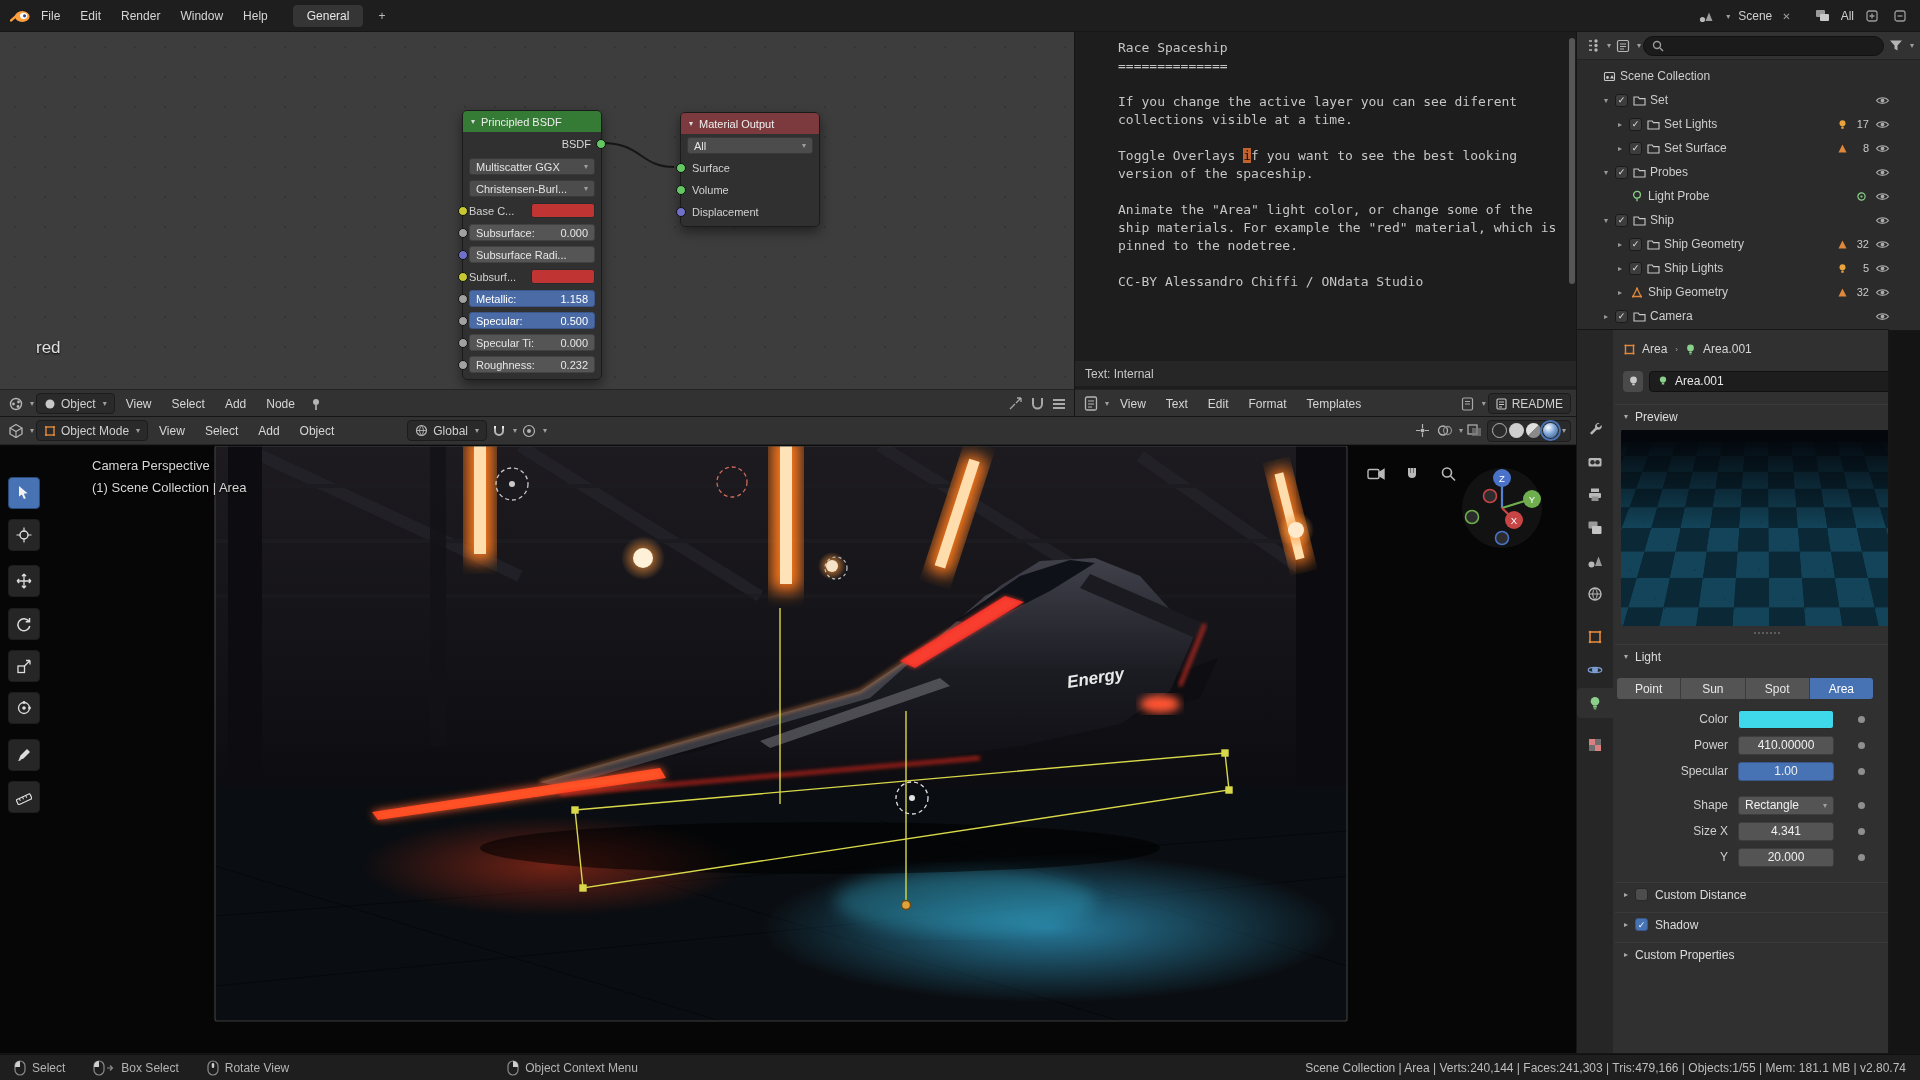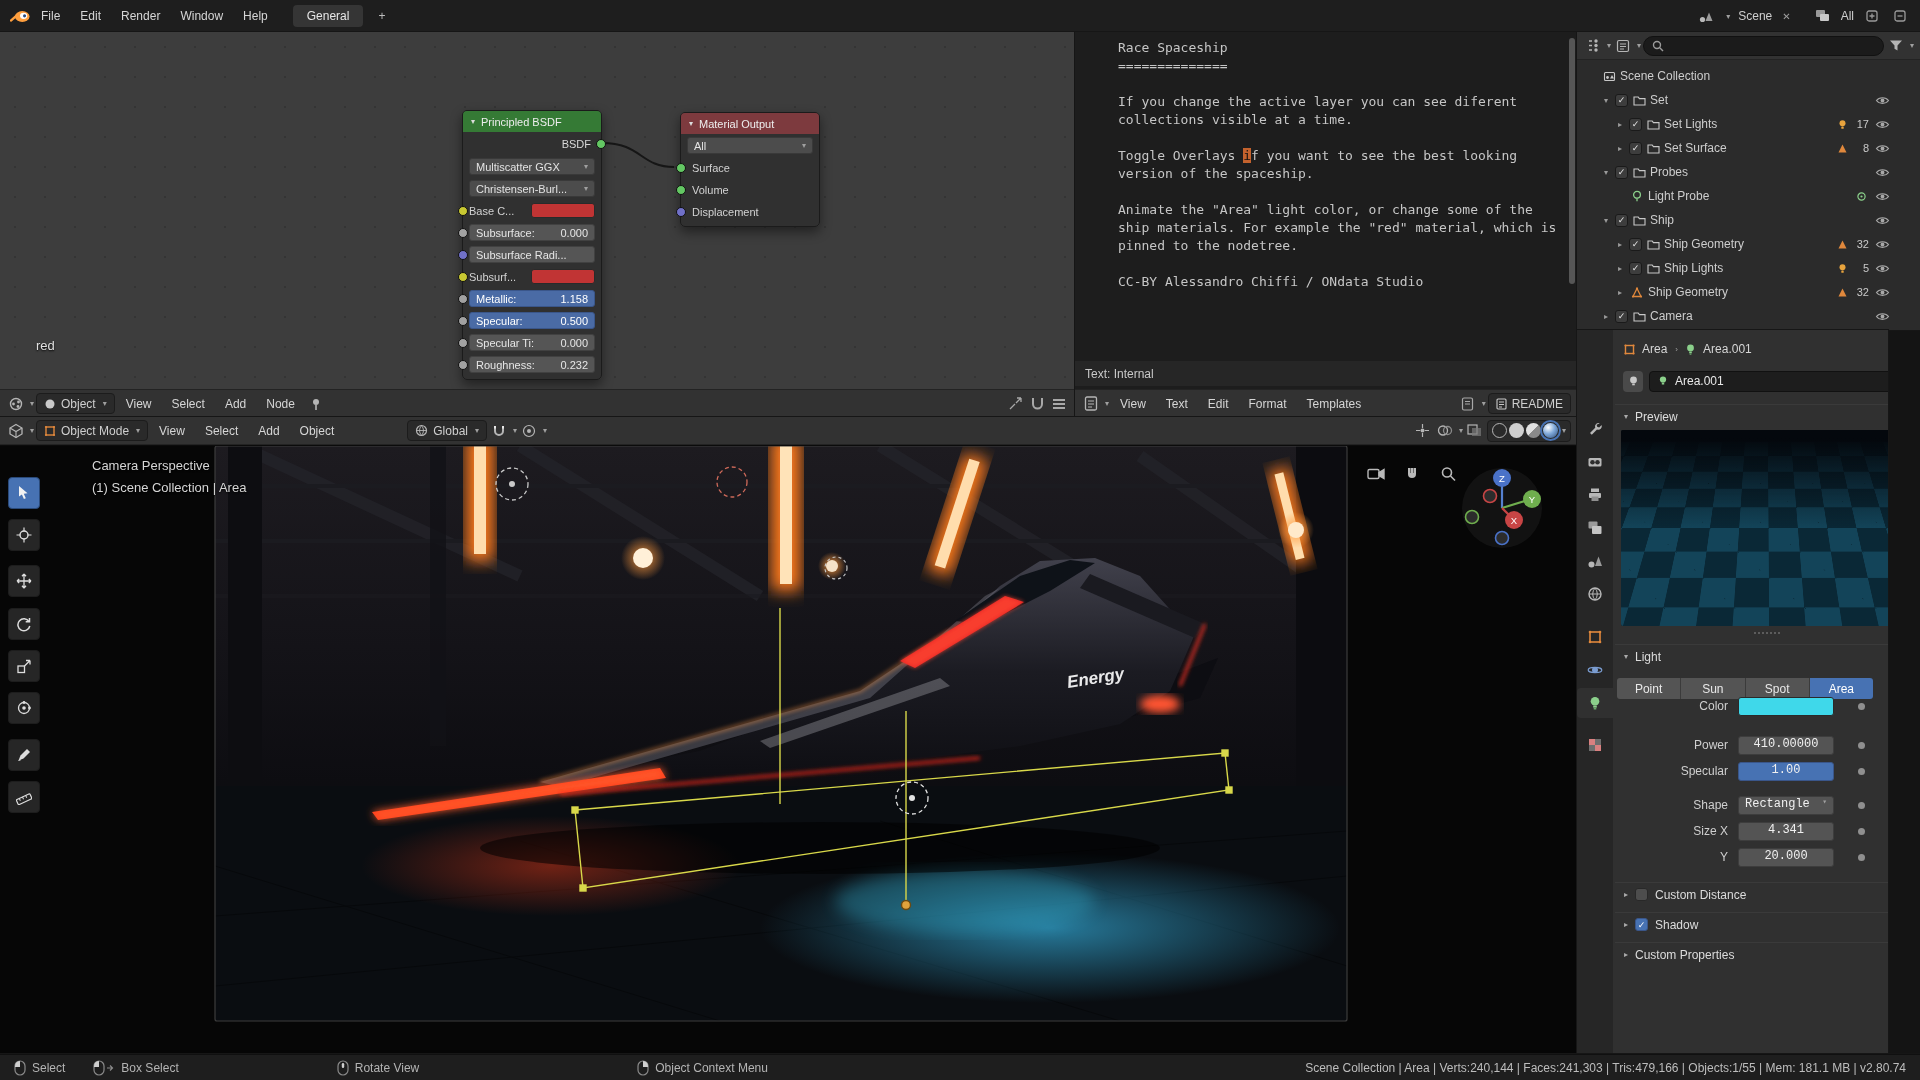--- a/index.html
+++ b/index.html
@@ -12,21 +12,21 @@
   .pill{display:inline-flex;align-items:center;gap:5px;background:#2a2a2a;border:1px solid #1c1c1c;border-radius:4px;height:21px;padding:0 7px;white-space:nowrap;}
 
   
   #topbar{left:0;top:0;width:1920px;height:32px;background:#1e1e1e;display:flex;align-items:center;padding:0 10px;gap:2px;}
   #topbar .tab{background:#353535;border-radius:4px;padding:4px 14px;margin-left:14px;color:#e6e6e6;}
   #topbar .addtab{margin-left:6px;color:#bdbdbd;padding:3px 7px;}
   #topbar .right{margin-left:auto;display:flex;align-items:center;gap:8px;}
 
   
   #shader{left:0;top:32px;width:1075px;height:385px;background:#3d3d3d;background-image:radial-gradient(circle,#343434 1.2px,transparent 1.4px);background-size:30px 30px;}
-  #shader .view-label{position:absolute;left:36px;top:306px;font-size:13px;color:#e0e0e0;text-shadow:0 1px 2px #000;}
+  #shader .view-label{position:absolute;left:36px;top:306px;font-size:17px;color:#e0e0e0;text-shadow:0 1px 2px #000;}
   #shader .hdr{position:absolute;left:0;bottom:0;width:100%;}
   .hdr{height:28px;background:#323232;display:flex;align-items:center;gap:2px;padding:0 6px;border-top:1px solid #232323;}
   .wires{position:absolute;left:0;top:0;pointer-events:none;}
   .node{position:absolute;background:rgba(48,48,48,.96);border:1px solid #1b1b1b;border-radius:5px;box-shadow:0 5px 12px rgba(0,0,0,.45);font-size:11px;}
   .nhead{height:21px;display:flex;align-items:center;gap:6px;padding:0 8px;border-radius:4px 4px 0 0;color:#eee;}
   .ntri{font-size:8px;color:#ddd;}
   .nbody{padding:3px 6px 6px;}
   .nrow{position:relative;display:flex;align-items:center;margin-top:5px;min-height:17px;}
   .nrow:first-child{margin-top:0;}
   .nout{justify-content:flex-end;padding-right:4px;color:#d8d8d8;min-height:18px;}
@@ -78,21 +78,21 @@
   .ol-eye{display:inline-flex;width:20px;justify-content:center;margin-right:22px;}
 
   
   #props{left:1577px;top:330px;width:311px;height:724px;background:#303030;}
   #ptabs{position:absolute;left:0;top:0;width:36px;height:100%;background:#262626;}
   .ptab{position:absolute;left:0;width:36px;height:30px;display:flex;align-items:center;justify-content:center;}
   .ptab.active{background:#303030;border-radius:4px 0 0 4px;}
   #pcontent{position:absolute;left:36px;top:0;width:307px;height:100%;}
   .prow{position:absolute;left:0;right:0;height:22px;display:flex;align-items:center;}
   .plabel{width:125px;text-align:right;padding-right:10px;color:#cfcfcf;white-space:nowrap;}
-  .pfield{width:96px;height:19px;background:#545454;border:1px solid #3d3d3d;border-radius:3px;display:flex;align-items:flex-start;justify-content:center;color:#f0f0f0;font-family:Liberation Mono, monospace;}
+  .pfield{width:96px;height:19px;background:#545454;border:1px solid #3d3d3d;border-radius:3px;display:flex;align-items:center;justify-content:center;color:#f0f0f0;}
   .pfield.blue{background:#4772b3;border-color:#3a568a;}
   .pfield.select{justify-content:space-between;padding:0 6px;}
   .pswatch{width:96px;height:19px;border-radius:3px;border:1px solid #2a2a2a;}
   .pdot{width:7px;height:7px;border-radius:50%;background:#8f8f8f;margin-left:24px;}
   .phead{position:absolute;left:2px;right:2px;height:24px;display:flex;align-items:center;gap:7px;padding:0 9px;color:#dcdcdc;border-top:1px solid #3a3a3a;}
   .phead .tri{font-size:8px;color:#aaa;}
   .pcheck{width:13px;height:13px;border-radius:3px;background:#4d4d4d;border:1px solid #282828;color:#fff;font-size:9px;display:flex;align-items:center;justify-content:center;}
   .pcheck.on{background:#4772b3;border-color:#3a568a;}
   .ptypes{position:absolute;left:4px;width:256px;display:flex;height:21px;}
   .ptype{flex:1;background:#545454;border-right:1px solid #3b3b3b;display:flex;align-items:center;justify-content:center;color:#e8e8e8;}
@@ -1065,21 +1065,21 @@
       <span>Light</span>
     </div>
 
     <div class="ptypes" style="top:348px">
       <div class="ptype">Point</div>
       <div class="ptype">Sun</div>
       <div class="ptype">Spot</div>
       <div class="ptype active">Area</div>
     </div>
 
-    <div class="prow" style="top:365px">
+    <div class="prow" style="top:378px">
       <span class="plabel">Color</span>
       <div class="pswatch" style="background: rgb(63, 216, 234);"></div>
       <span class="pdot"></span>
     </div>
     <div class="prow" style="top:404px">
       <span class="plabel">Power</span>
       <div class="pfield">
           <span>410.00000</span>
         </div>
       <span class="pdot"></span>
@@ -1140,21 +1140,21 @@
     <span>Select</span>
   </div>
   <div class="hint">
     <svg width="22" height="16" viewBox="0 0 22 16">
         <rect x="1" y="1" width="10" height="14" rx="5" fill="none" stroke="#8a8a8a" stroke-width="1.2"></rect>
         <path d="M6 1 A5 5 0 0 0 1 6 L1 7 L6 7 Z" fill="#cfcfcf"></path>
         <path d="M14 8 h5 m-2 -2.5 l2.5 2.5 -2.5 2.5" stroke="#8a8a8a" fill="none" stroke-width="1.2"></path>
       </svg>
     <span>Box Select</span>
   </div>
-  <div class="hint" style="margin-left:130px">
+  <div class="hint" style="">
     <svg width="12" height="16" viewBox="0 0 12 16">
         <rect x="1" y="1" width="10" height="14" rx="5" fill="none" stroke="#8a8a8a" stroke-width="1.2"></rect>
         <rect x="4.8" y="3" width="2.4" height="5" rx="1.2" fill="#cfcfcf"></rect>
       </svg>
     <span>Rotate View</span>
   </div>
   <div class="hint" style="margin-left:190px">
     <svg width="12" height="16" viewBox="0 0 12 16">
         <rect x="1" y="1" width="10" height="14" rx="5" fill="none" stroke="#8a8a8a" stroke-width="1.2"></rect>
         <path d="M6 1 A5 5 0 0 1 11 6 L11 7 L6 7 Z" fill="#cfcfcf"></path>

